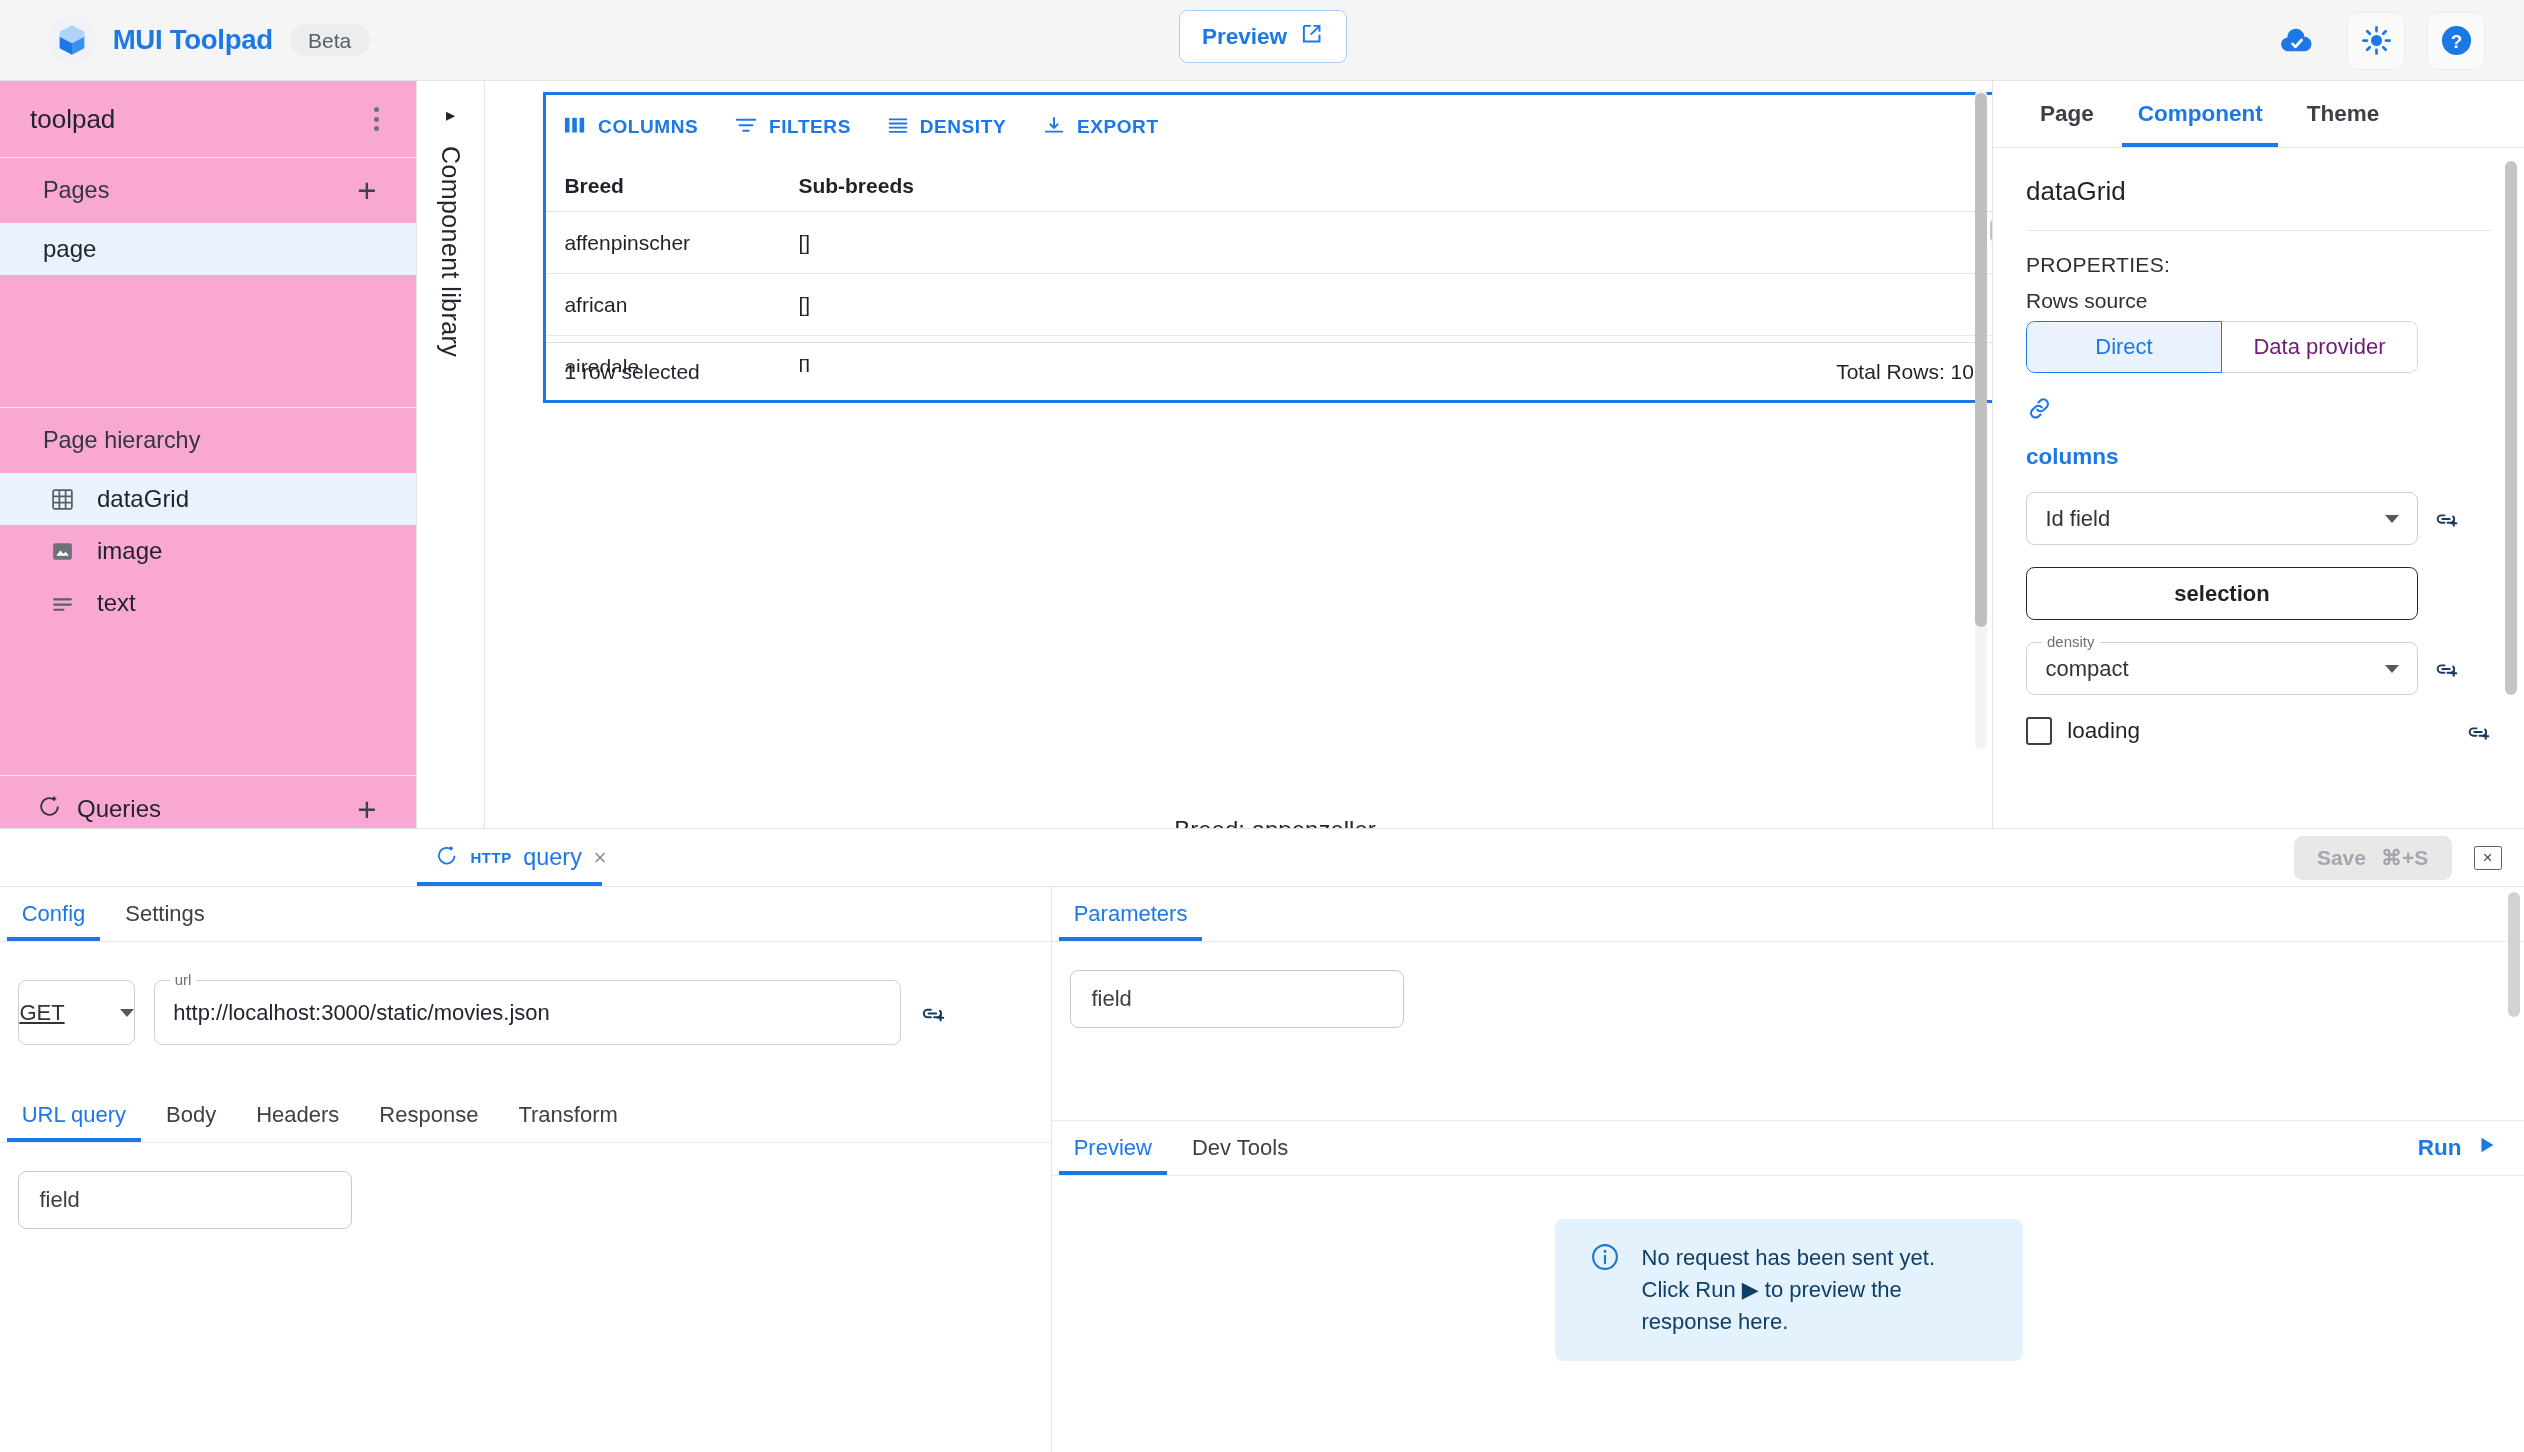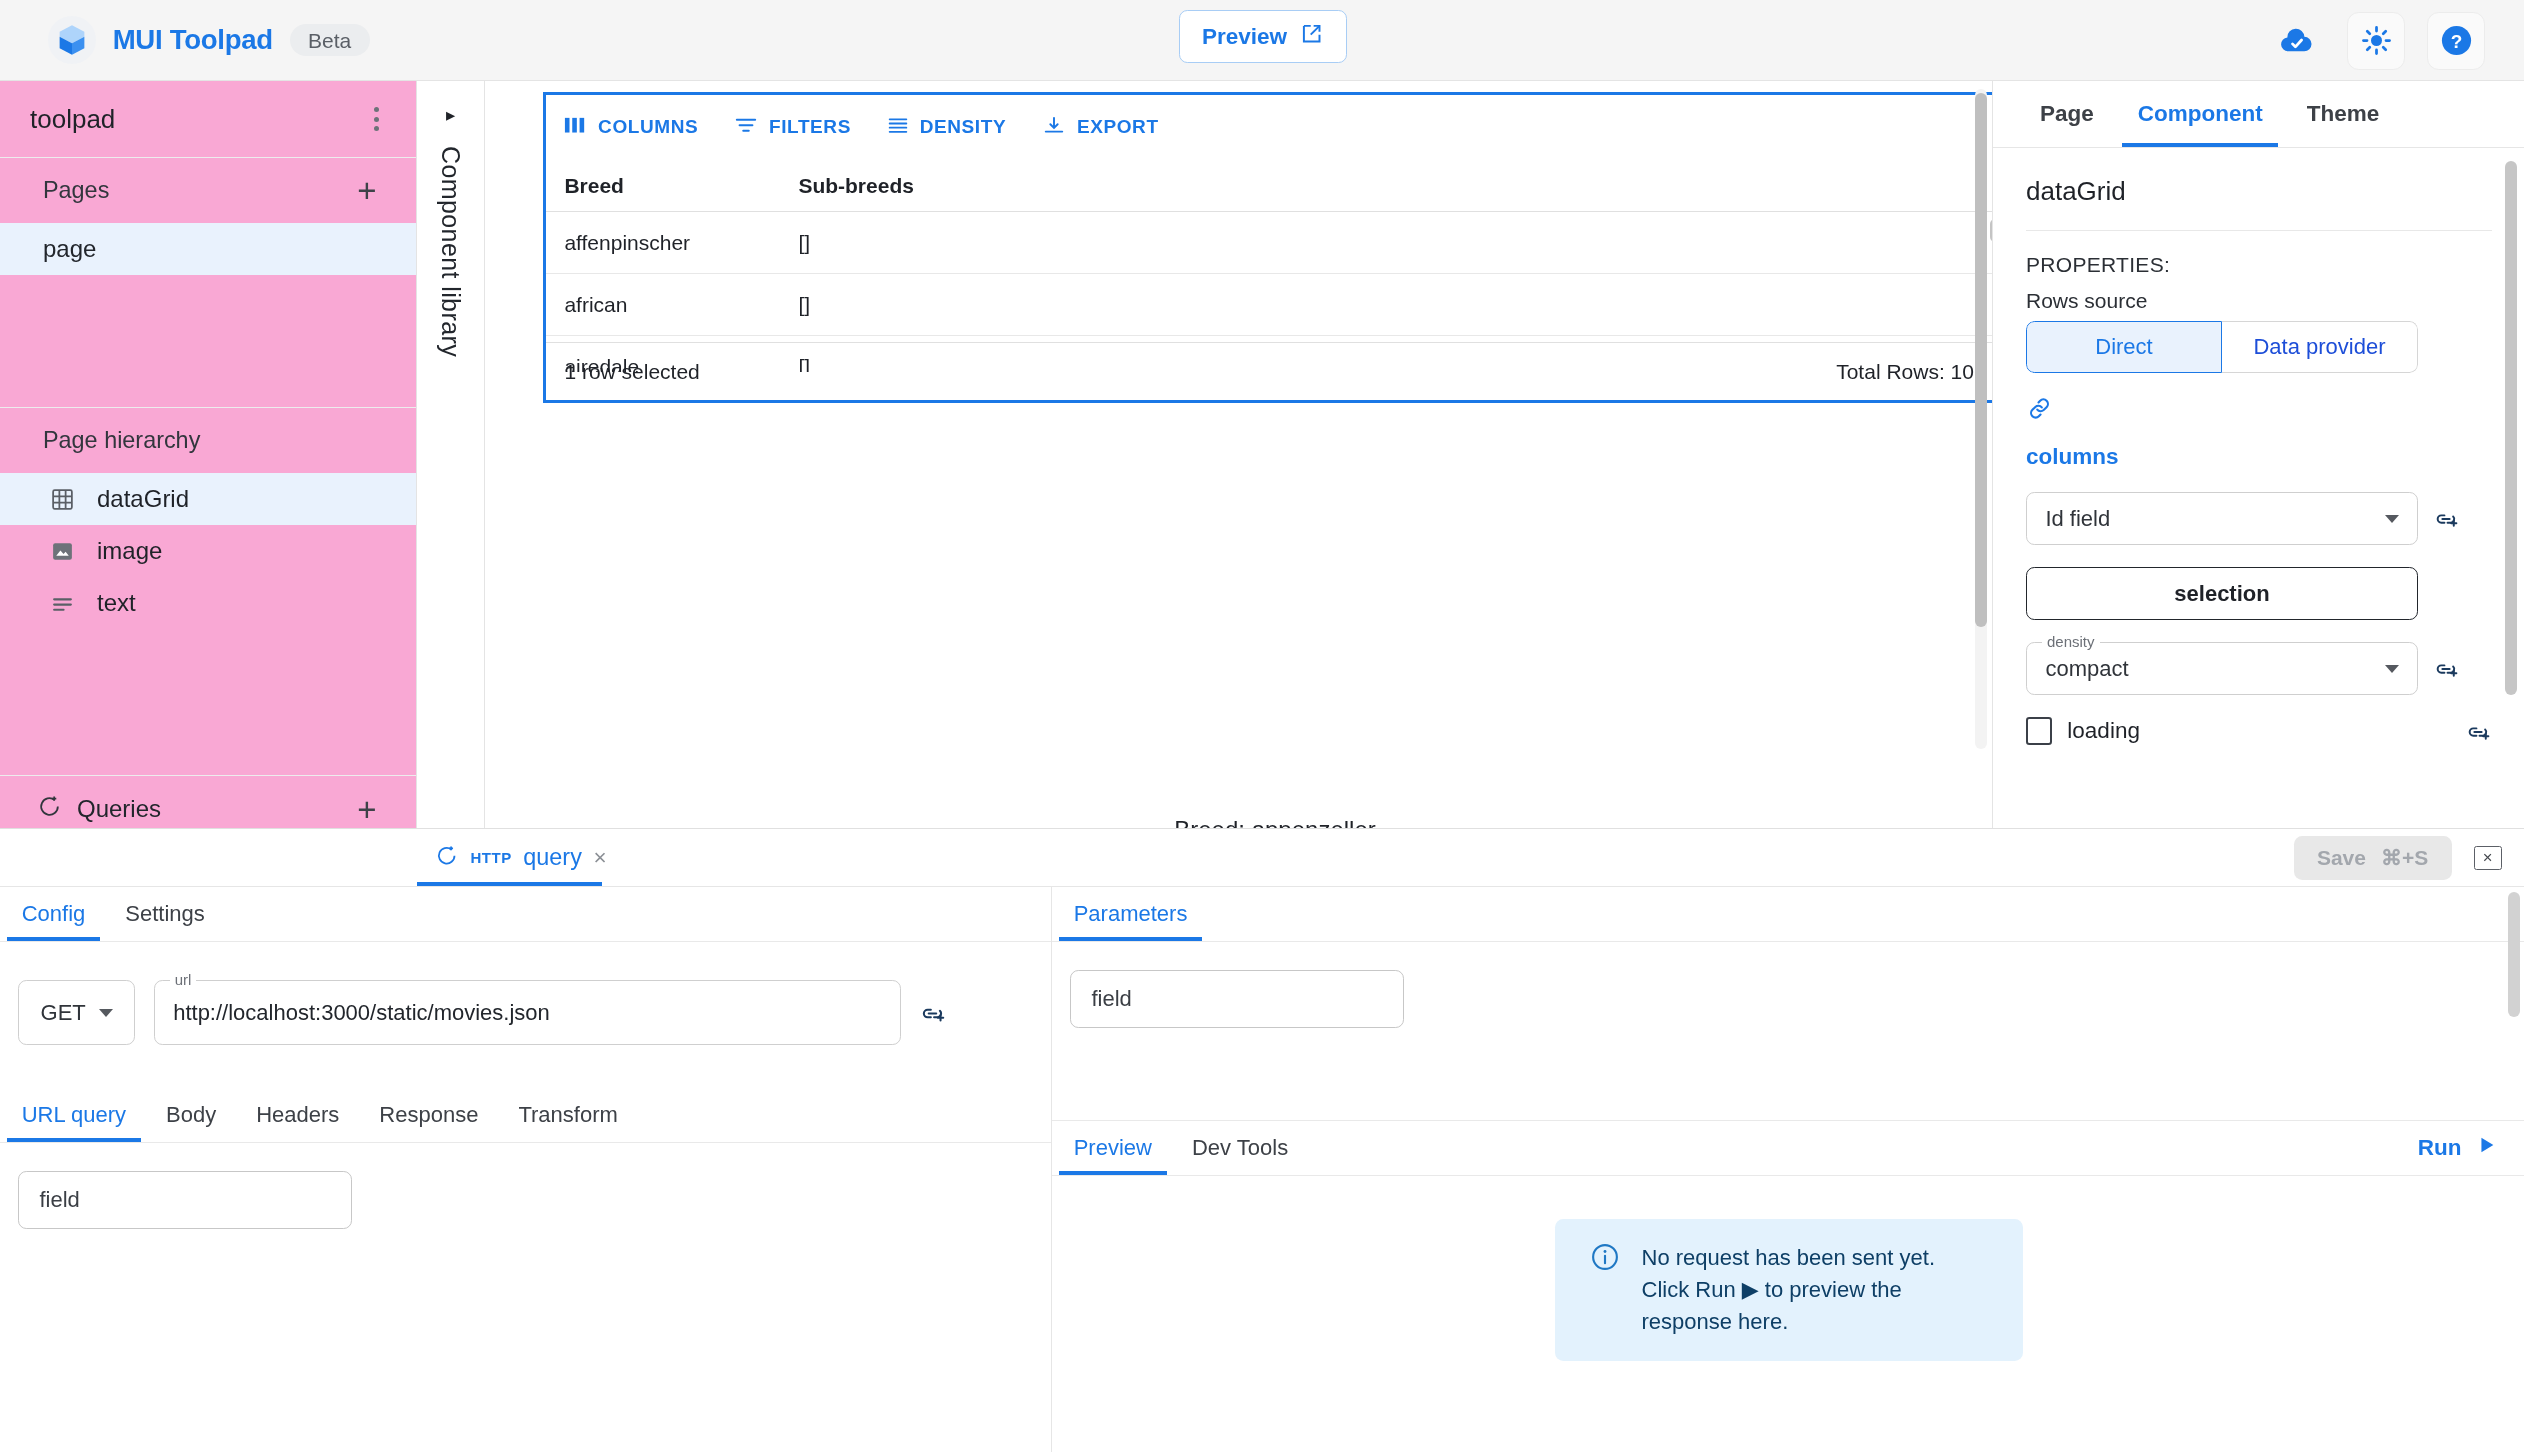--- a/index.html
+++ b/index.html
@@ -214,21 +214,21 @@
   .rp-divider { height: 0.8px; background: #e8e8e8; margin-bottom: 22px; }
   .rp-props-label { font-size: 21px; color: #2b2f35; letter-spacing: 0.3px; margin-bottom: 11.7px; }
   .rp-field-label { font-size: 21px; color: #2b2f35; margin-bottom: 8.3px; }
   .toggle-group {
     display: flex; height: 52px; border-radius: 8.3px; overflow: hidden;
     width: 392px; margin-bottom: 22px;
   }
   .toggle-btn {
     flex: 1 1 50%; display: flex; align-items: center; justify-content: center;
     font-size: 22px; border: 0.8px solid #d6d6d6; cursor: pointer;
-    color: #1d4ed8; background: #fff;
+    color: #701a75; background: #fff;
   }
   .toggle-btn:first-child { border-radius: 8.3px 0 0 8.3px; }
   .toggle-btn:last-child { border-radius: 0 8.3px 8.3px 0; border-left: none; }
   .toggle-btn.active { background: #e9f2fd; color: #1b78e6; border-color: #1b78e6; }
   .prop-row { display: flex; align-items: center; gap: 15px; margin-bottom: 22px; }
   .btn-outline {
     width: 392px; height: 53px; border: 1.7px solid #22262c; border-radius: 8.3px;
     display: flex; align-items: center; justify-content: center;
     font-size: 22px; font-weight: 700; color: #1f2228; background: #fff; cursor: pointer;
   }
@@ -297,22 +297,22 @@
     display: flex; align-items: center; padding: 0 20px; font-size: 22px;
     color: #3d4147; cursor: pointer; position: relative;
   }
   .minitab.active { color: #1b78e6; }
   .minitab.active::after {
     content: ""; position: absolute; left: 5px; right: 5px; bottom: 0; height: 4.2px; background: #1b78e6;
   }
   .url-row { display: flex; align-items: center; gap: 18.4px; padding: 38px 0 0 18.4px; }
   .method-select {
     width: 117px; height: 65px; border: 0.8px solid #cfcfcf; border-radius: 8.3px;
-    display: flex; align-items: center; justify-content: center; gap: 13.4px;
-    font-size: 22px; color: #30343a; cursor: pointer;
+    display: flex; align-items: center; justify-content: space-between; gap: 13.4px;
+    font-size: 22px; color: #30343a; cursor: pointer; text-decoration: underline;
   }
   .url-input {
     width: 747px; height: 65px; border: 0.8px solid #cfcfcf; border-radius: 8.3px;
     display: flex; align-items: center; padding: 0 18.4px;
     font-size: 22px; color: #22262c; position: relative; background: #fff;
   }
   .url-input .legend {
     position: absolute; top: -10px; left: 15px; background: #fff;
     font-size: 15px; color: #6c7077; padding: 0 5px;
   }

